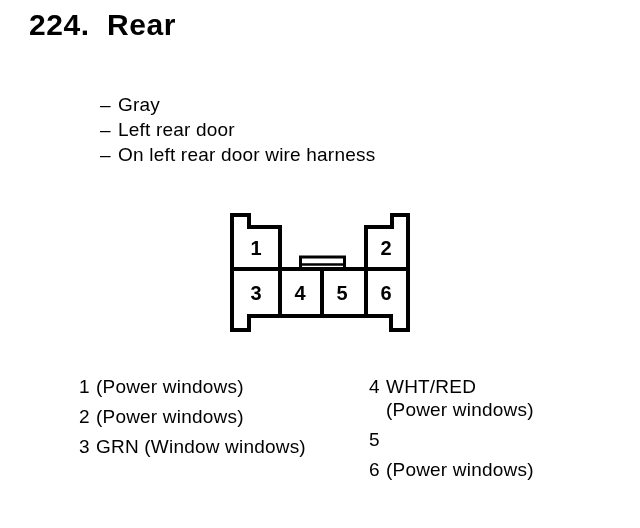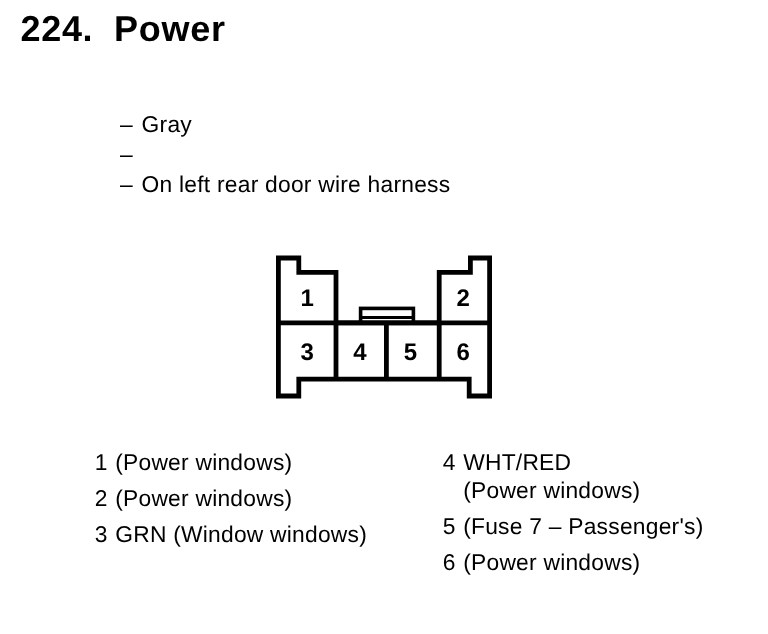--- a/index.html
+++ b/index.html
@@ -14,21 +14,21 @@
   .sheet { position: absolute; inset: 0; background: #ffffff; }
 
   
   .heading {
     position: absolute; left: 17px; top: 4px;
     display: flex; align-items: flex-start;
     font-weight: bold; font-size: 30px; line-height: 41px;
     letter-spacing: 0.6px;
     white-space: nowrap;
   }
-  .h-num { width: 78px; flex: 0 0 78px; }
+  .h-num { width: 78px; flex: 0 0 78px; margin-left: 12px; }
 
   
   .details {
     position: absolute; left: 100px; top: 92px;
     font-size: 19px; line-height: 25px; letter-spacing: 0.2px;
   }
   .d-row { display: flex; }
   .d-dash { width: 18px; flex: 0 0 18px; }
 
   
@@ -53,31 +53,32 @@
   .entry .pin { width: 17px; flex: 0 0 17px; }
 </style>
 </head>
 <body>
 
 <div class="sheet">
 
   <div class="heading">
     <span class="h-num">224.</span>
     <div class="h-lines">
-      <div>Power</div>
+      <div>Rear</div>
     </div>
   </div>
 
   <div class="details">
     <div class="d-row">
       <span class="d-dash">–</span>
       <span>Gray</span>
     </div>
     <div class="d-row">
       <span class="d-dash">–</span>
+      <span>Left rear door</span>
     </div>
     <div class="d-row">
       <span class="d-dash">–</span>
       <span>On left rear door wire harness</span>
     </div>
   </div>
 
   <svg class="connector" width="184" height="124" viewBox="0 0 184 124">
 
     <path stroke-width="4" d="M 4 4 H 21 V 16 H 52 V 58 H 138 V 16 H 164 V 4 H 180 V 119 H 163 V 105 H 21 V 119 H 4 Z"></path>
@@ -125,21 +126,20 @@
     <div class="entry">
       <span class="pin">4</span>
       <div>
         <div>WHT/RED</div>
         <div>(Power windows)</div>
       </div>
     </div>
     <div class="entry">
       <span class="pin">5</span>
       <div>
-        <div>(Fuse 7 – Passenger's)</div>
       </div>
     </div>
     <div class="entry">
       <span class="pin">6</span>
       <div>
         <div>(Power windows)</div>
       </div>
     </div>
   </div>
 

